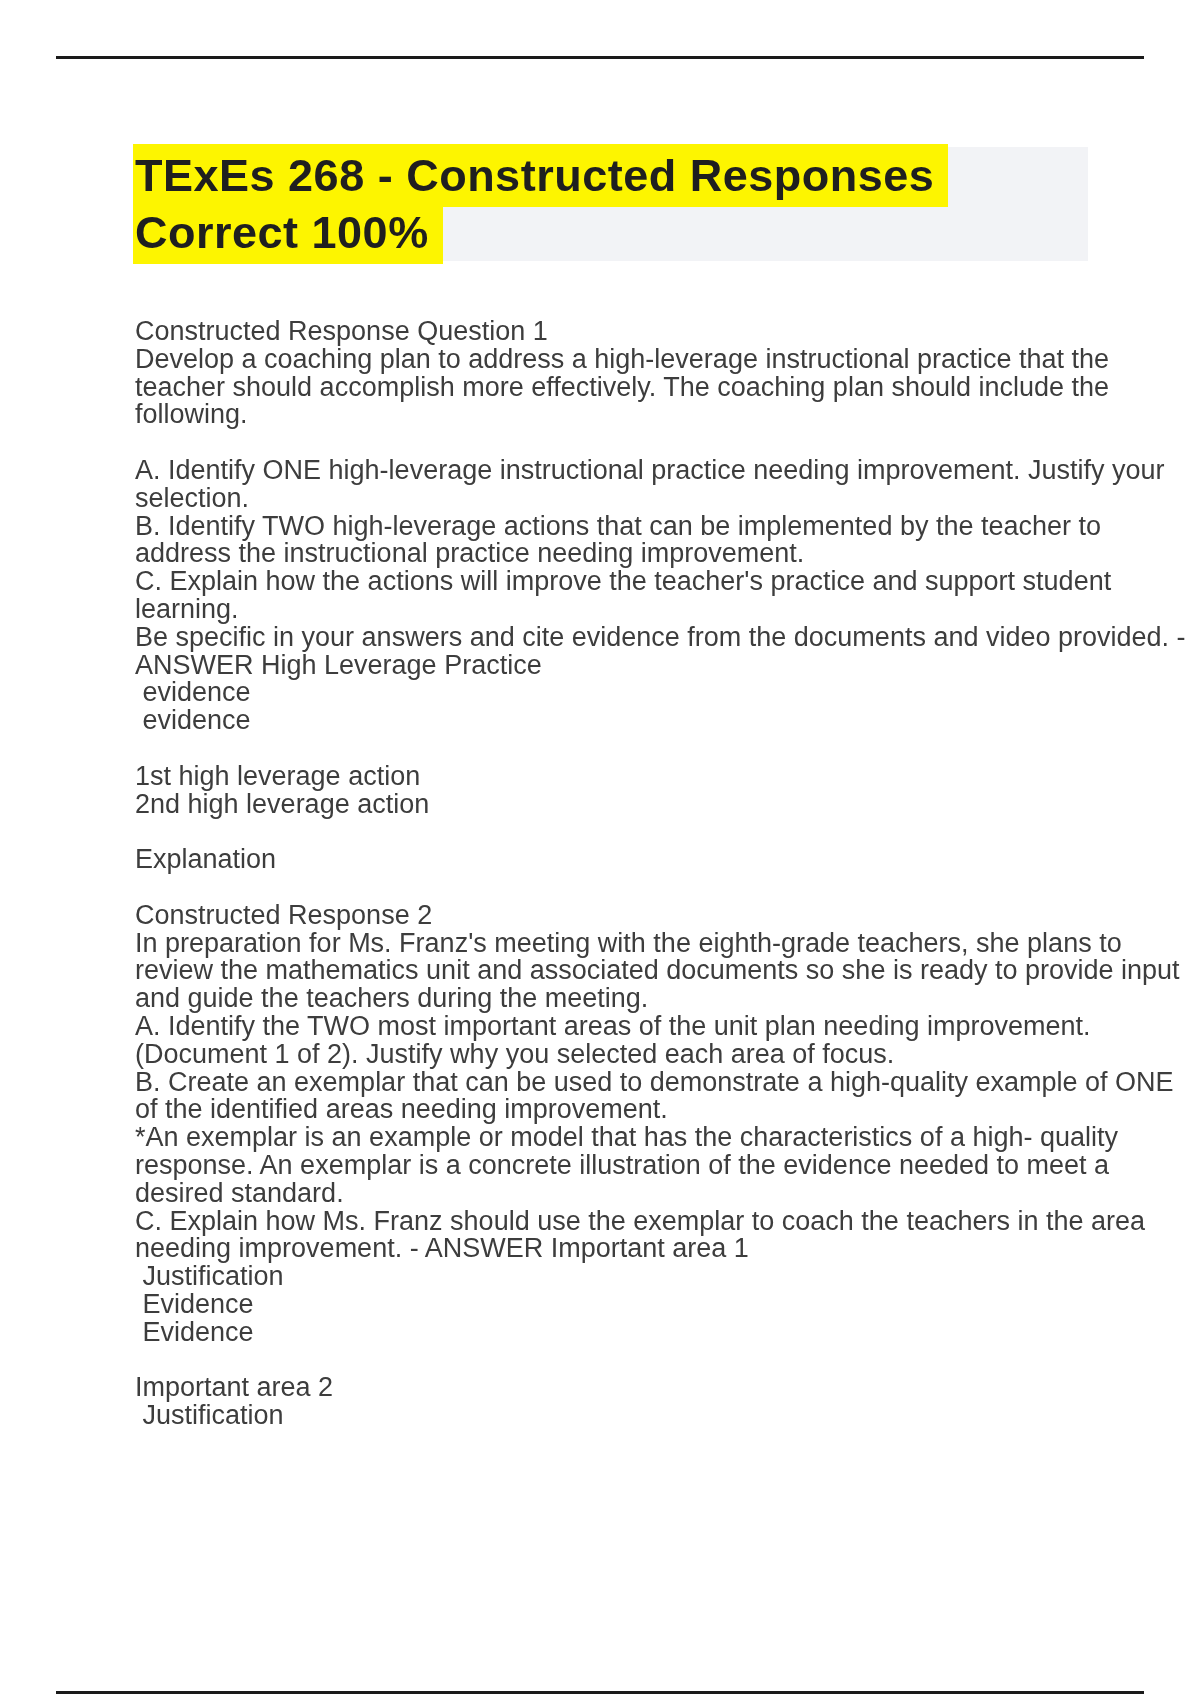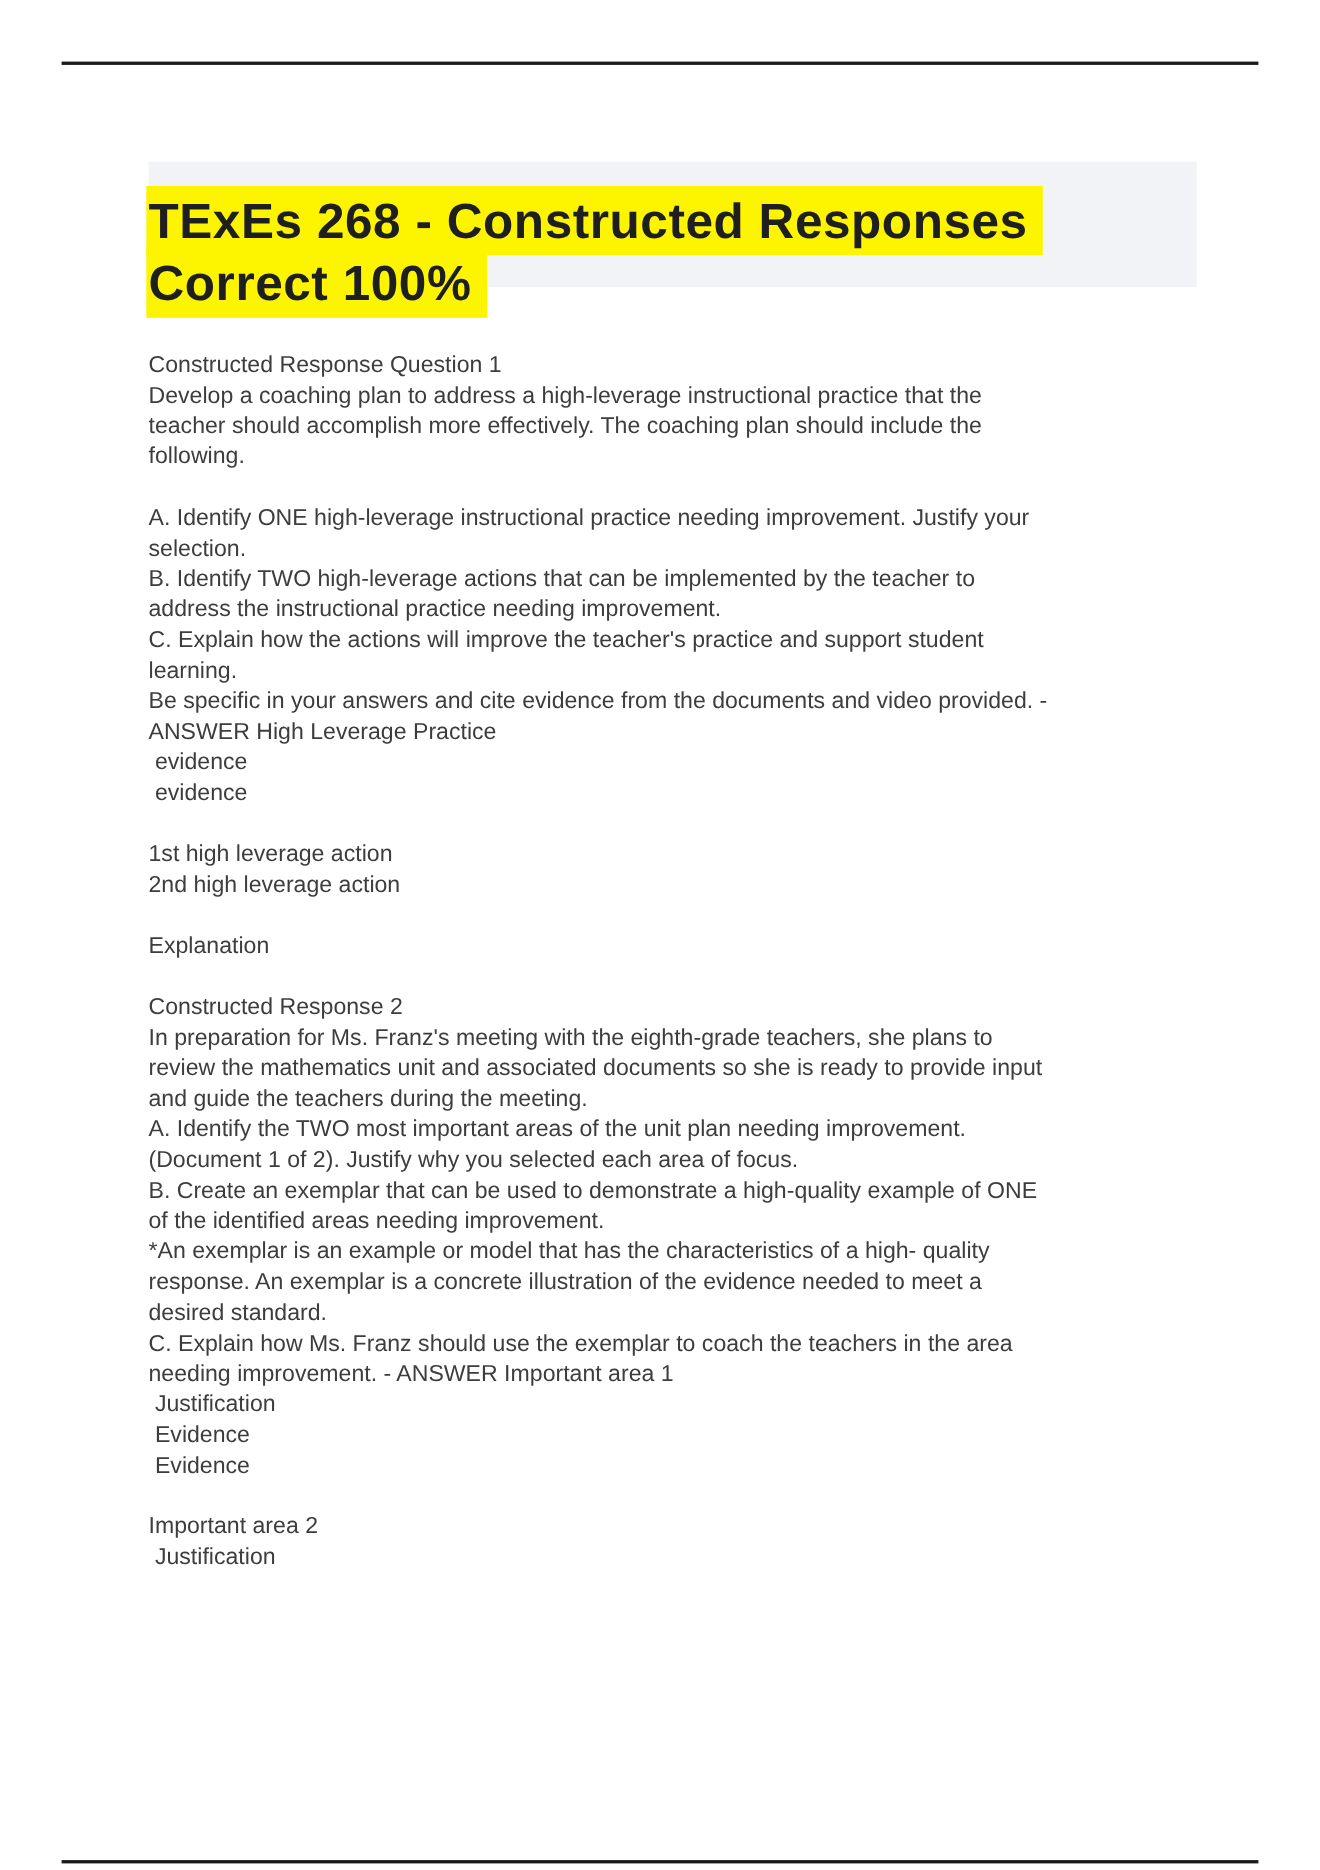--- a/index.html
+++ b/index.html
@@ -42,36 +42,35 @@
     height: 114px;
     background: var(--block-bg);
   }
   h1.page-title {
     position: relative;
     font-size: 45px;
     line-height: 57px;
     font-weight: bold;
     color: var(--title-color);
     letter-spacing: 0.5px;
-    margin-top: 25px;
   }
   h1.page-title .hl {
     background: var(--highlight);
     padding: 6px 14px 6px 2px;
     margin-left: -2px;
   }
   h1.page-title .hl.line2 {
   }
 
   .doc-body {
     position: absolute;
     left: 135px;
     top: 318px;
     width: 960px;
-    font-size: 21px;
+    font-size: 27px;
     line-height: 27.8px;
     color: var(--body-color);
     white-space: pre;
   }
   .doc-line { height: 27.8px; }
 </style>
 </head>
 <body>
 
 <div class="rule top"></div>

